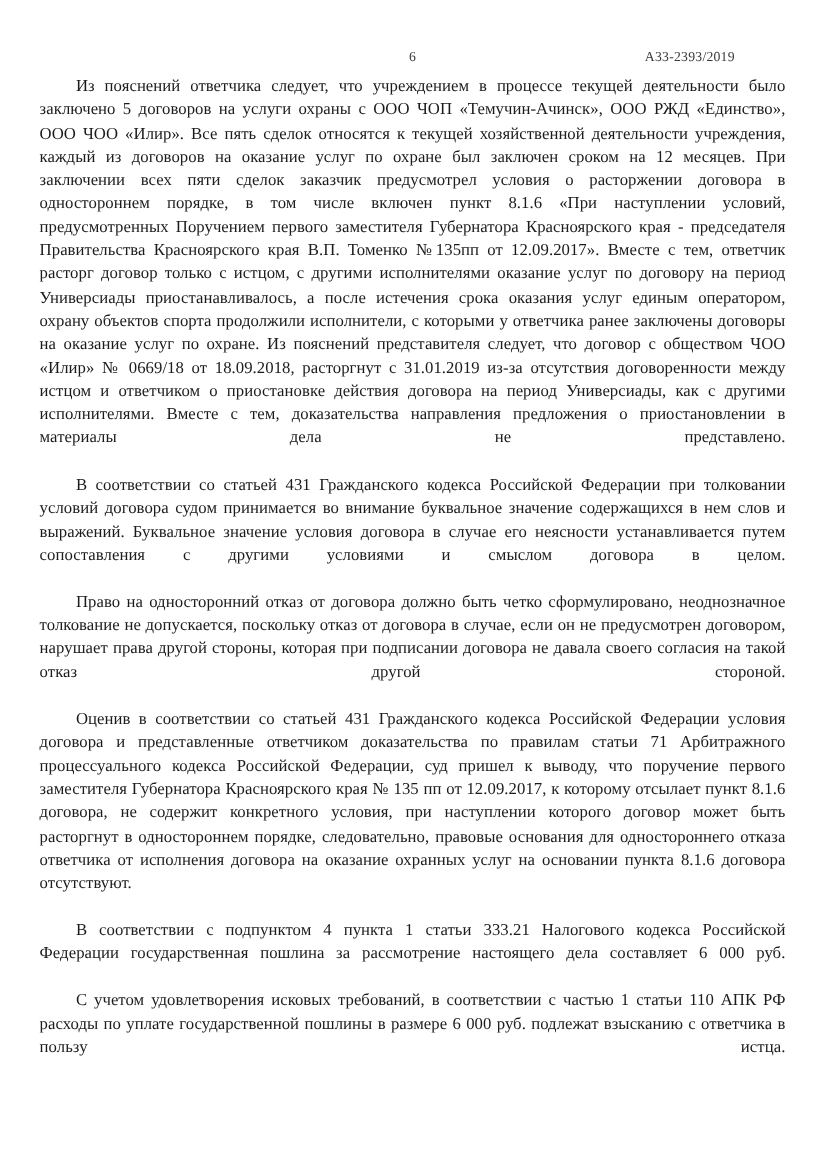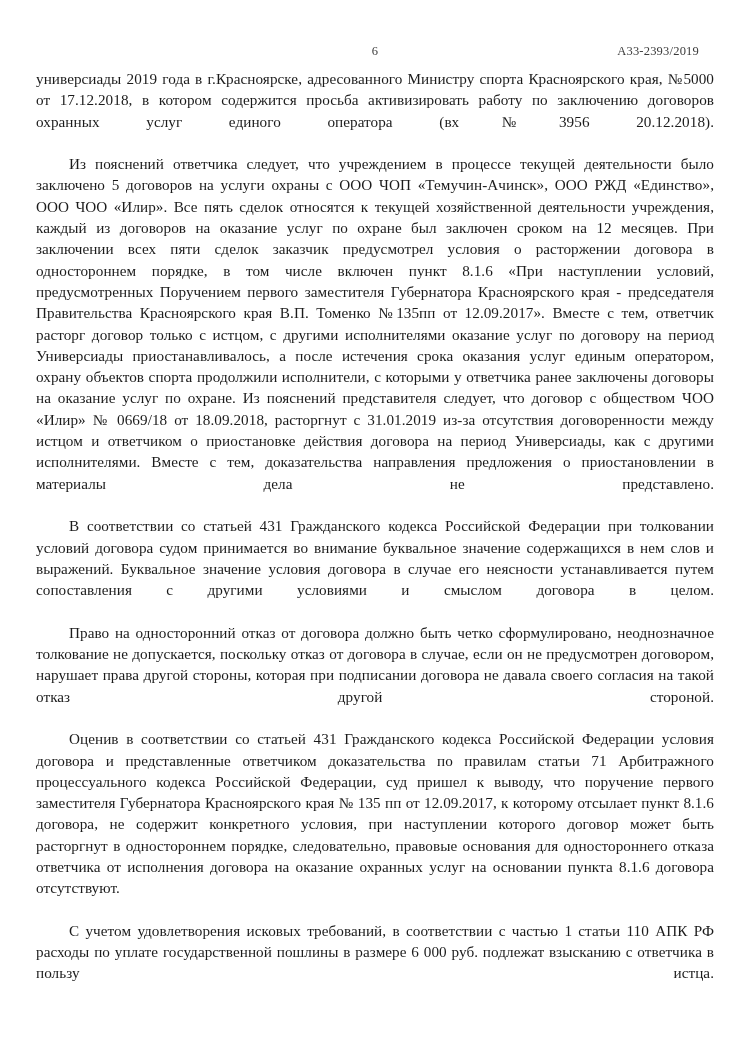--- a/index.html
+++ b/index.html
@@ -30,21 +30,21 @@
   }
   .page-header .page-number {
     position: absolute;
     left: 0;
     right: 0;
     text-align: center;
     letter-spacing: 0.2px;
   }
   .page-header .case-number {
     position: absolute;
-    right: 15px;
+    right: 46px;
     top: 0;
     letter-spacing: 0.2px;
     font-family: Liberation Serif, serif;
   }
   .body-text {
     position: absolute;
     top: 68px;
     left: 36px;
     width: 678px;
   }
@@ -75,21 +75,21 @@
 <body>
 
 <div class="page">
 
   <div class="page-header">
     <span class="page-number">6</span>
     <span class="case-number">А33-2393/2019</span>
   </div>
 
   <div class="body-text">
-      <p class="para no-indent">универсиады 2019 года в г.Красноярске, адресованного Министру спорта Красноярского края, №5000 от 17.12.2018, в котором содержится просьба активизировать работу по заключению договоров охранных услуг единого оператора (вх№3956 20.12.2018).</p>
       <p class="para">Из пояснений ответчика следует, что учреждением  в  процессе текущей деятельности было заключено 5 договоров на услуги охраны с ООО ЧОП «Темучин-Ачинск», ООО РЖД «Единство», ООО ЧОО «Илир». Все пять сделок относятся к текущей хозяйственной деятельности учреждения, каждый из договоров на оказание услуг по охране был заключен сроком на 12  месяцев. При заключении всех пяти сделок заказчик предусмотрел условия о расторжении договора в одностороннем порядке, в том числе включен пункт 8.1.6 «При наступлении условий, предусмотренных Поручением первого заместителя Губернатора Красноярского края - председателя Правительства Красноярского края В.П. Томенко №135пп от 12.09.2017». Вместе с тем, ответчик расторг договор только с истцом, с другими исполнителями оказание услуг по договору на период Универсиады приостанавливалось, а после истечения срока оказания услуг единым оператором, охрану объектов спорта продолжили исполнители, с которыми у ответчика ранее заключены договоры на оказание услуг по охране. Из пояснений представителя следует, что договор с обществом ЧОО «Илир» № 0669/18 от 18.09.2018, расторгнут с 31.01.2019 из-за отсутствия договоренности между истцом и ответчиком о приостановке действия договора на период Универсиады, как с другими исполнителями. Вместе с тем, доказательства направления предложения о приостановлении в материалы дела не представлено.</p>
       <p class="para">В соответствии со статьей 431 Гражданского кодекса Российской Федерации при толковании условий договора судом принимается во внимание буквальное значение содержащихся в нем слов и выражений. Буквальное значение условия договора в случае его неясности устанавливается путем сопоставления с другими условиями и смыслом договора в целом.</p>
       <p class="para">Право на односторонний отказ от договора должно быть четко сформулировано, неоднозначное толкование не допускается, поскольку отказ от договора в случае, если он не предусмотрен договором, нарушает права другой стороны, которая при подписании договора не давала своего согласия на такой отказ другой стороной.</p>
       <p class="para">Оценив в соответствии со статьей 431 Гражданского кодекса Российской Федерации условия договора и представленные ответчиком доказательства по правилам статьи 71 Арбитражного процессуального кодекса Российской Федерации, суд пришел к выводу, что поручение первого заместителя Губернатора Красноярского края № 135 пп от 12.09.2017, к которому отсылает пункт 8.1.6 договора, не содержит конкретного условия, при наступлении которого договор может быть расторгнут в одностороннем порядке, следовательно, правовые основания для одностороннего отказа ответчика от исполнения договора на оказание охранных услуг на основании пункта 8.1.6 договора отсутствуют.</p>
+      <p class="para">В соответствии с подпунктом 4 пункта 1 статьи 333.21 Налогового кодекса Российской Федерации государственная пошлина за рассмотрение настоящего дела составляет 6 000 руб.</p>
       <p class="para">С учетом удовлетворения исковых требований, в соответствии с частью 1 статьи 110 АПК РФ расходы по уплате государственной пошлины в размере 6 000 руб. подлежат взысканию с ответчика в пользу истца.</p>
     </div>
 
 </div>
 
 </body></html>

